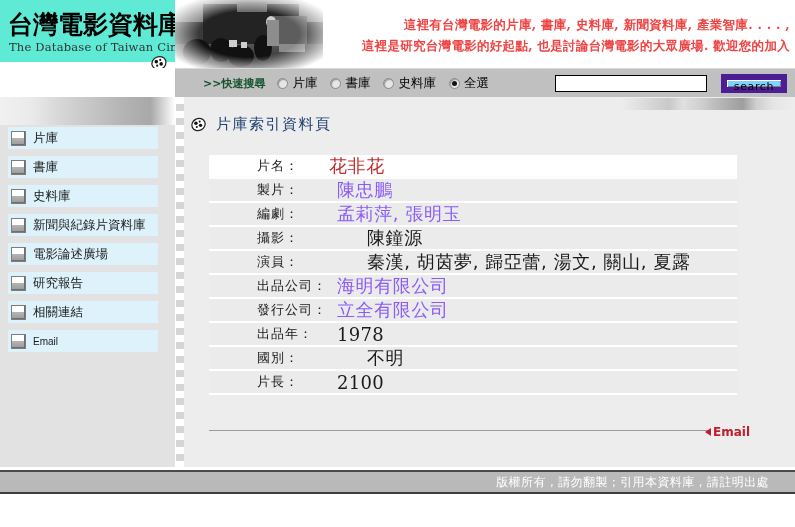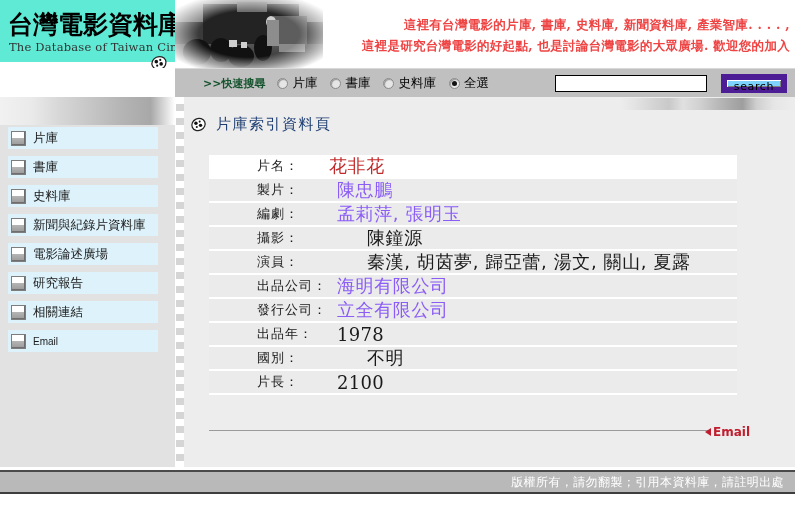--- a/index.html
+++ b/index.html
@@ -253,21 +253,21 @@
   .footer {
     position: absolute; left: 0; top: 470px;
     width: 795px; height: 24px;
     background: #b9b9b9;
     border-top: 2px solid #4a4a4a;
     border-bottom: 2px solid #3d3d3d;
     display: flex; align-items: center; justify-content: flex-end;
   }
   .footer-txt {
     font-size: 12px; color: #ffffff;
-    margin-right: 11px; white-space: nowrap;
+    margin-right: 26px; white-space: nowrap;
     letter-spacing: 0.4px;
     font-family: Liberation Sans, sans-serif;
   }
   .below-footer {
     position: absolute; left: 0; top: 496px;
     width: 795px; height: 31px; background: #ffffff;
   }
 </style>
 </head>
 <body>

